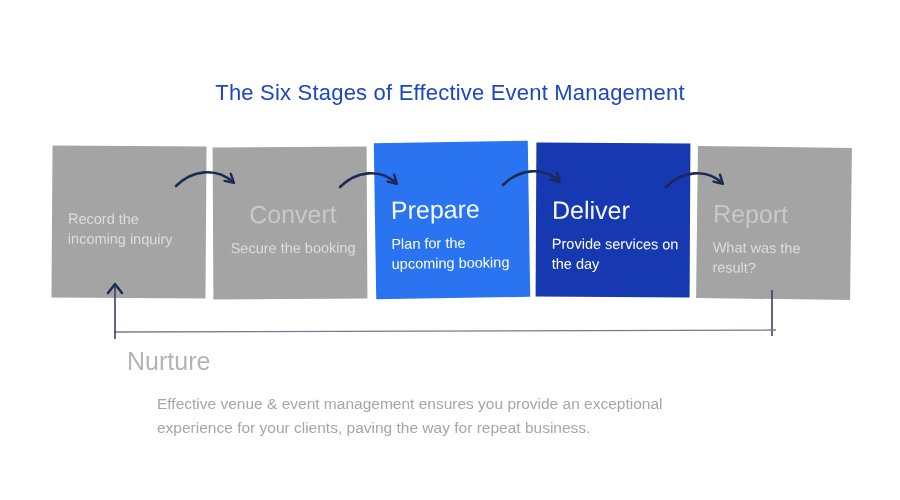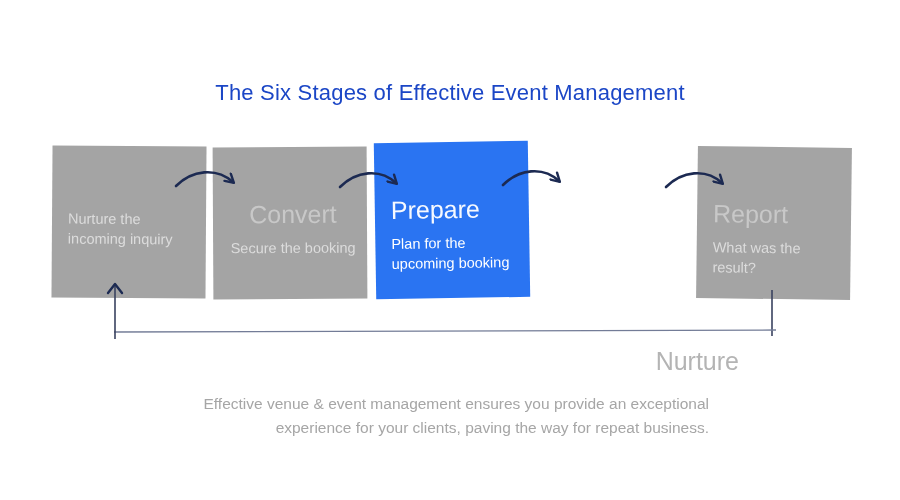--- a/index.html
+++ b/index.html
@@ -85,24 +85,24 @@
   }
   .loop-arrowhead {
     fill: none;
     stroke: var(--arrow-navy, #1c2a52);
     stroke-width: 2.4;
     stroke-linecap: round;
     stroke-linejoin: round;
   }
   .nurture-block {
     position: absolute;
-    left: 119px;
+    left: 127px;
     top: 347px;
     width: 620px;
-    text-align: right;
+    text-align: left;
   }
   .nurture-name {
     font-size: 25px;
     font-weight: 300;
     color: var(--nurture-heading-gray, #b4b4b4);
     margin: 0 0 8px 0;
   }
   .nurture-desc {
     margin: 16px auto;
     width: 560px;
@@ -112,33 +112,37 @@
   }
 </style>
 </head>
 <body>
 
 <div class="canvas">
 
   <div class="title">The Six Stages of Effective Event Management</div>
 
   <div class="stage stage-capture">
-    <div class="stage-desc">Nurture the incoming inquiry</div>
+    <div class="stage-desc">Record the incoming inquiry</div>
   </div>
 
   <div class="stage stage-convert">
     <div class="stage-name">Convert</div>
     <div class="stage-desc">Secure the booking</div>
   </div>
 
   <div class="stage blue stage-prepare">
     <div class="stage-name">Prepare</div>
     <div class="stage-desc">Plan for the upcoming booking</div>
   </div>
 
+  <div class="stage darkblue stage-deliver">
+    <div class="stage-name">Deliver</div>
+    <div class="stage-desc">Provide services on the day</div>
+  </div>
 
   <div class="stage stage-report">
     <div class="stage-name">Report</div>
     <div class="stage-desc">What was the result?</div>
   </div>
 
   <svg class="overlay" viewBox="0 0 900 500" xmlns="http://www.w3.org/2000/svg">
     <defs>
       <marker id="chevron" viewBox="0 0 10 10" refX="7.5" refY="5" markerWidth="4.6" markerHeight="4.6" orient="auto-start-reverse">
         <path d="M1.5 1 L8.5 5 L1.5 9" fill="none" stroke="#1c2a52" stroke-width="2" stroke-linecap="round" stroke-linejoin="round"></path>

